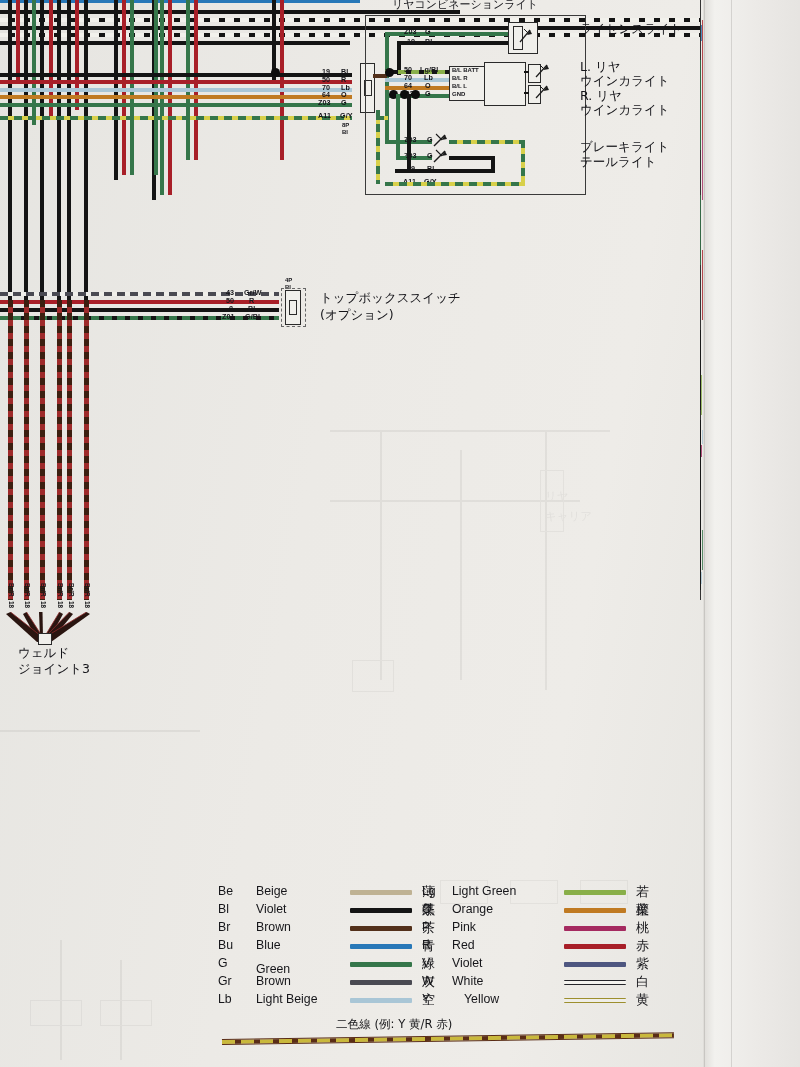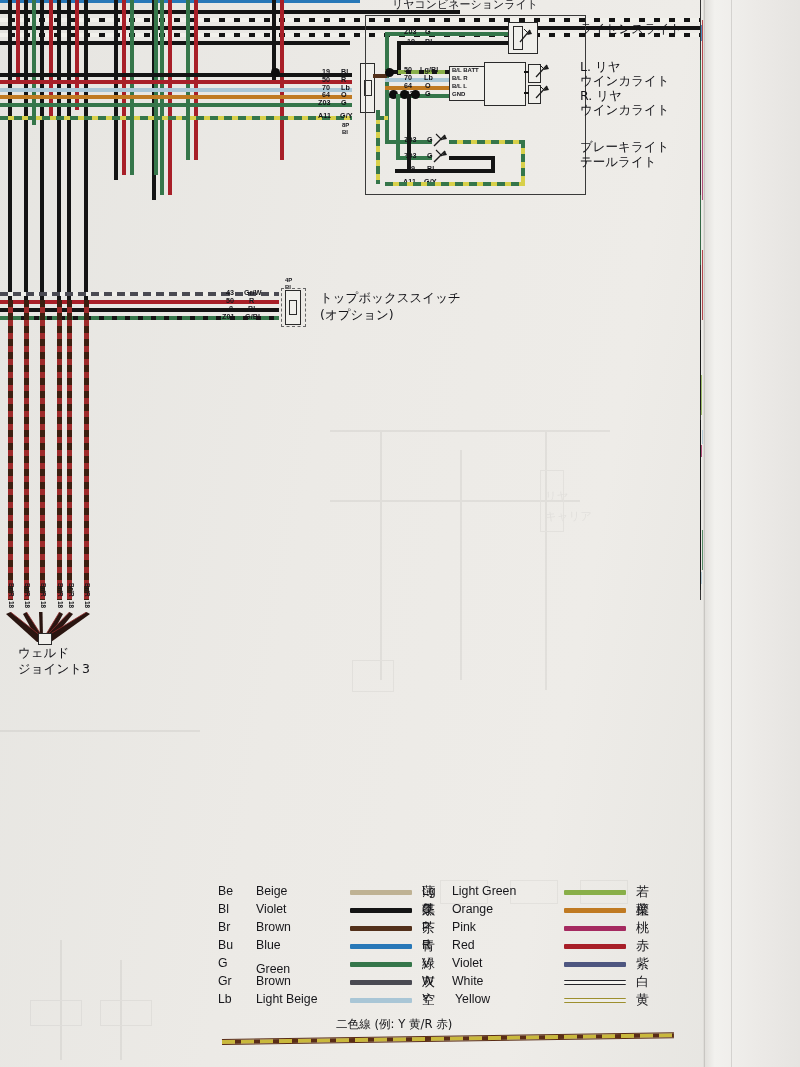--- a/index.html
+++ b/index.html
@@ -463,21 +463,21 @@
       <div class="labjp" style="left:214px;top:-1px;">紫</div>
     </div>
     <div class="lgrow" style="left:204px;top:90px;width:216px;">
       <div class="labbr" style="left:0px;">W</div>
       <div class="labname" style="left:30px;">White</div>
       <div class="swatch sw-white" style="left:142px;"></div>
       <div class="labjp" style="left:214px;top:-1px;">白</div>
     </div>
     <div class="lgrow" style="left:204px;top:108px;width:216px;">
       <div class="labbr" style="left:0px;">Y</div>
-      <div class="labname" style="left:33px;text-align:center;">Yellow</div>
+      <div class="labname" style="left:42px;text-align:center;">Yellow</div>
       <div class="swatch sw-yellow" style="left:142px;"></div>
       <div class="labjp" style="left:214px;top:-1px;">黄</div>
     </div>
   </div>
 
   <div id="twocolor-cap" class="jp">二色線 (例: Y 黄/R 赤)</div>
   <div id="twocolor-wire" class="s-yr"></div>
 
 </div>
 

